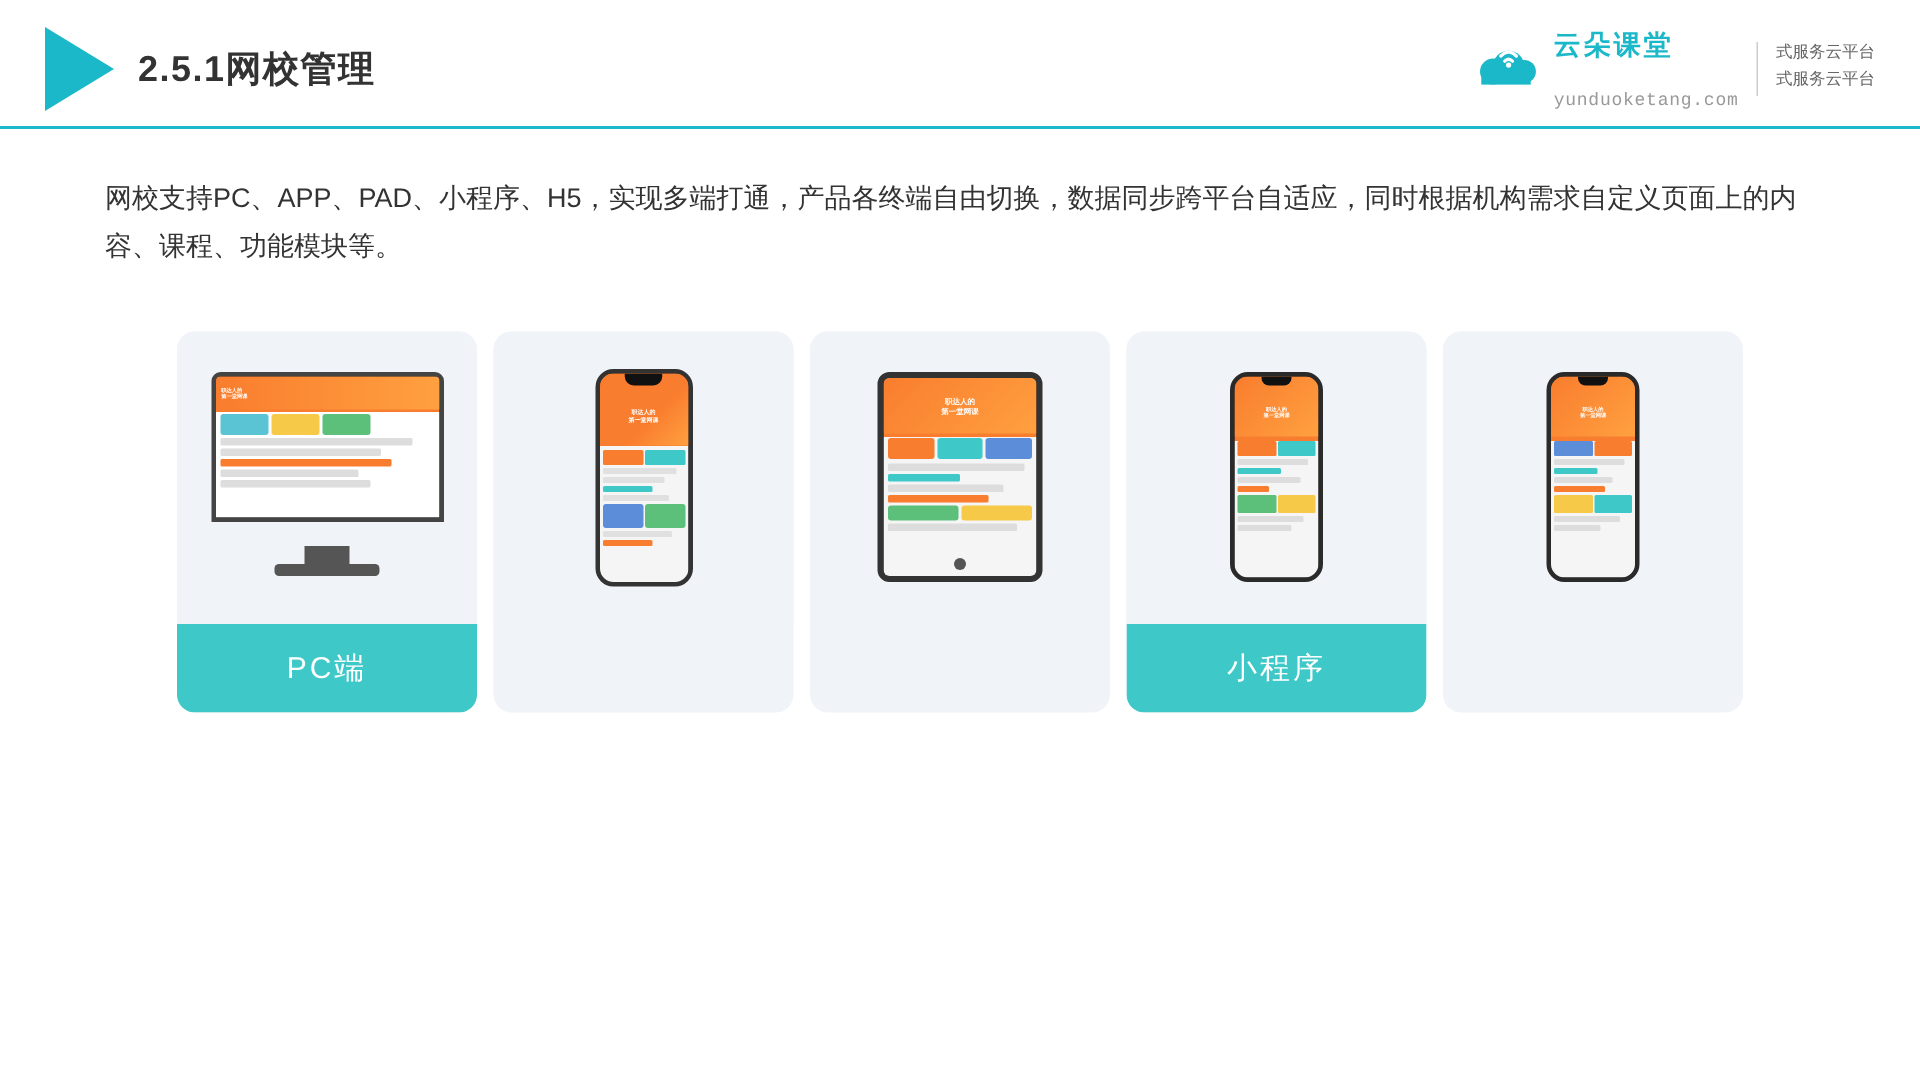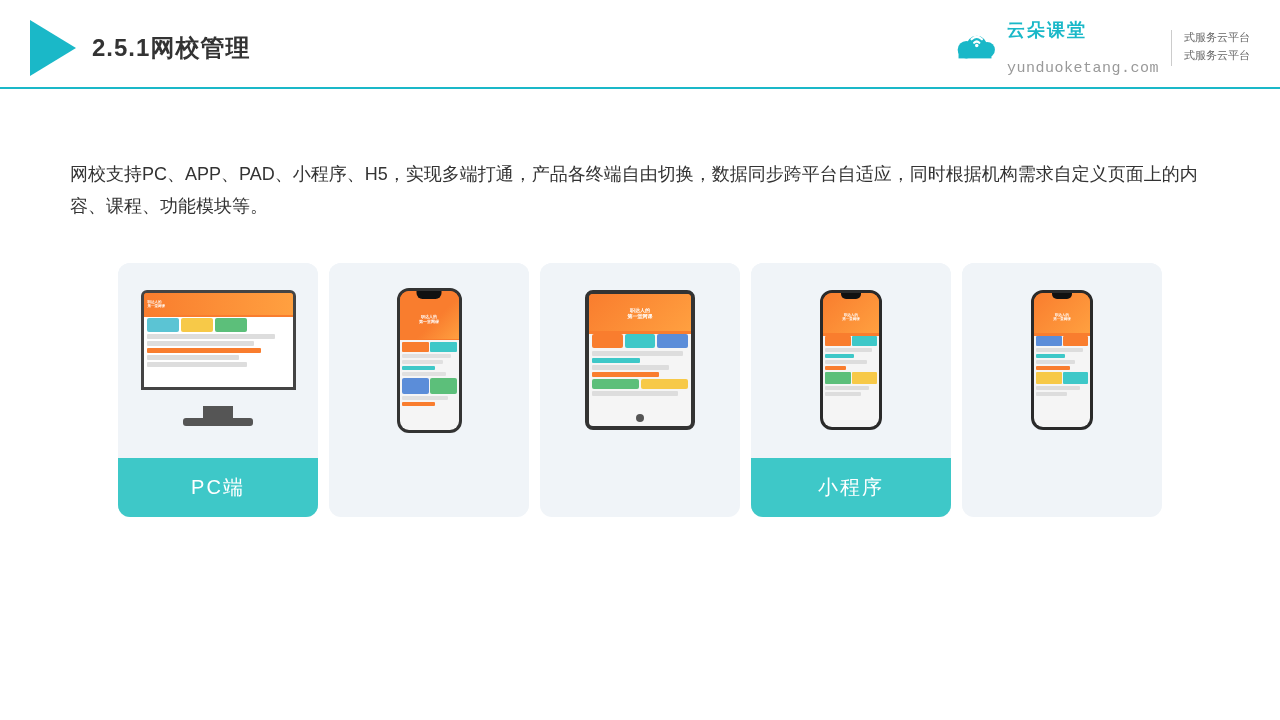--- a/index.html
+++ b/index.html
@@ -48,33 +48,32 @@
       width: 52px;
       height: 36px;
     }
     .brand-text-cn {
       font-size: 18px;
       color: #1ab8c8;
       font-weight: bold;
       letter-spacing: 2px;
     }
     .brand-text-en {
-      font-size: 15px;
+      font-size: 12px;
       color: #999;
       letter-spacing: 0.5px;
       margin-top: 18px;
     }
 
     
     .description {
       padding: 30px 70px 10px 70px;
       font-size: 18px;
       color: #333;
       line-height: 1.8;
-      margin-top: 39px;
     }
 
     
     .cards-container {
       display: flex;
       gap: 11px;
       padding: 30px 55px;
       justify-content: center;
     }
 

